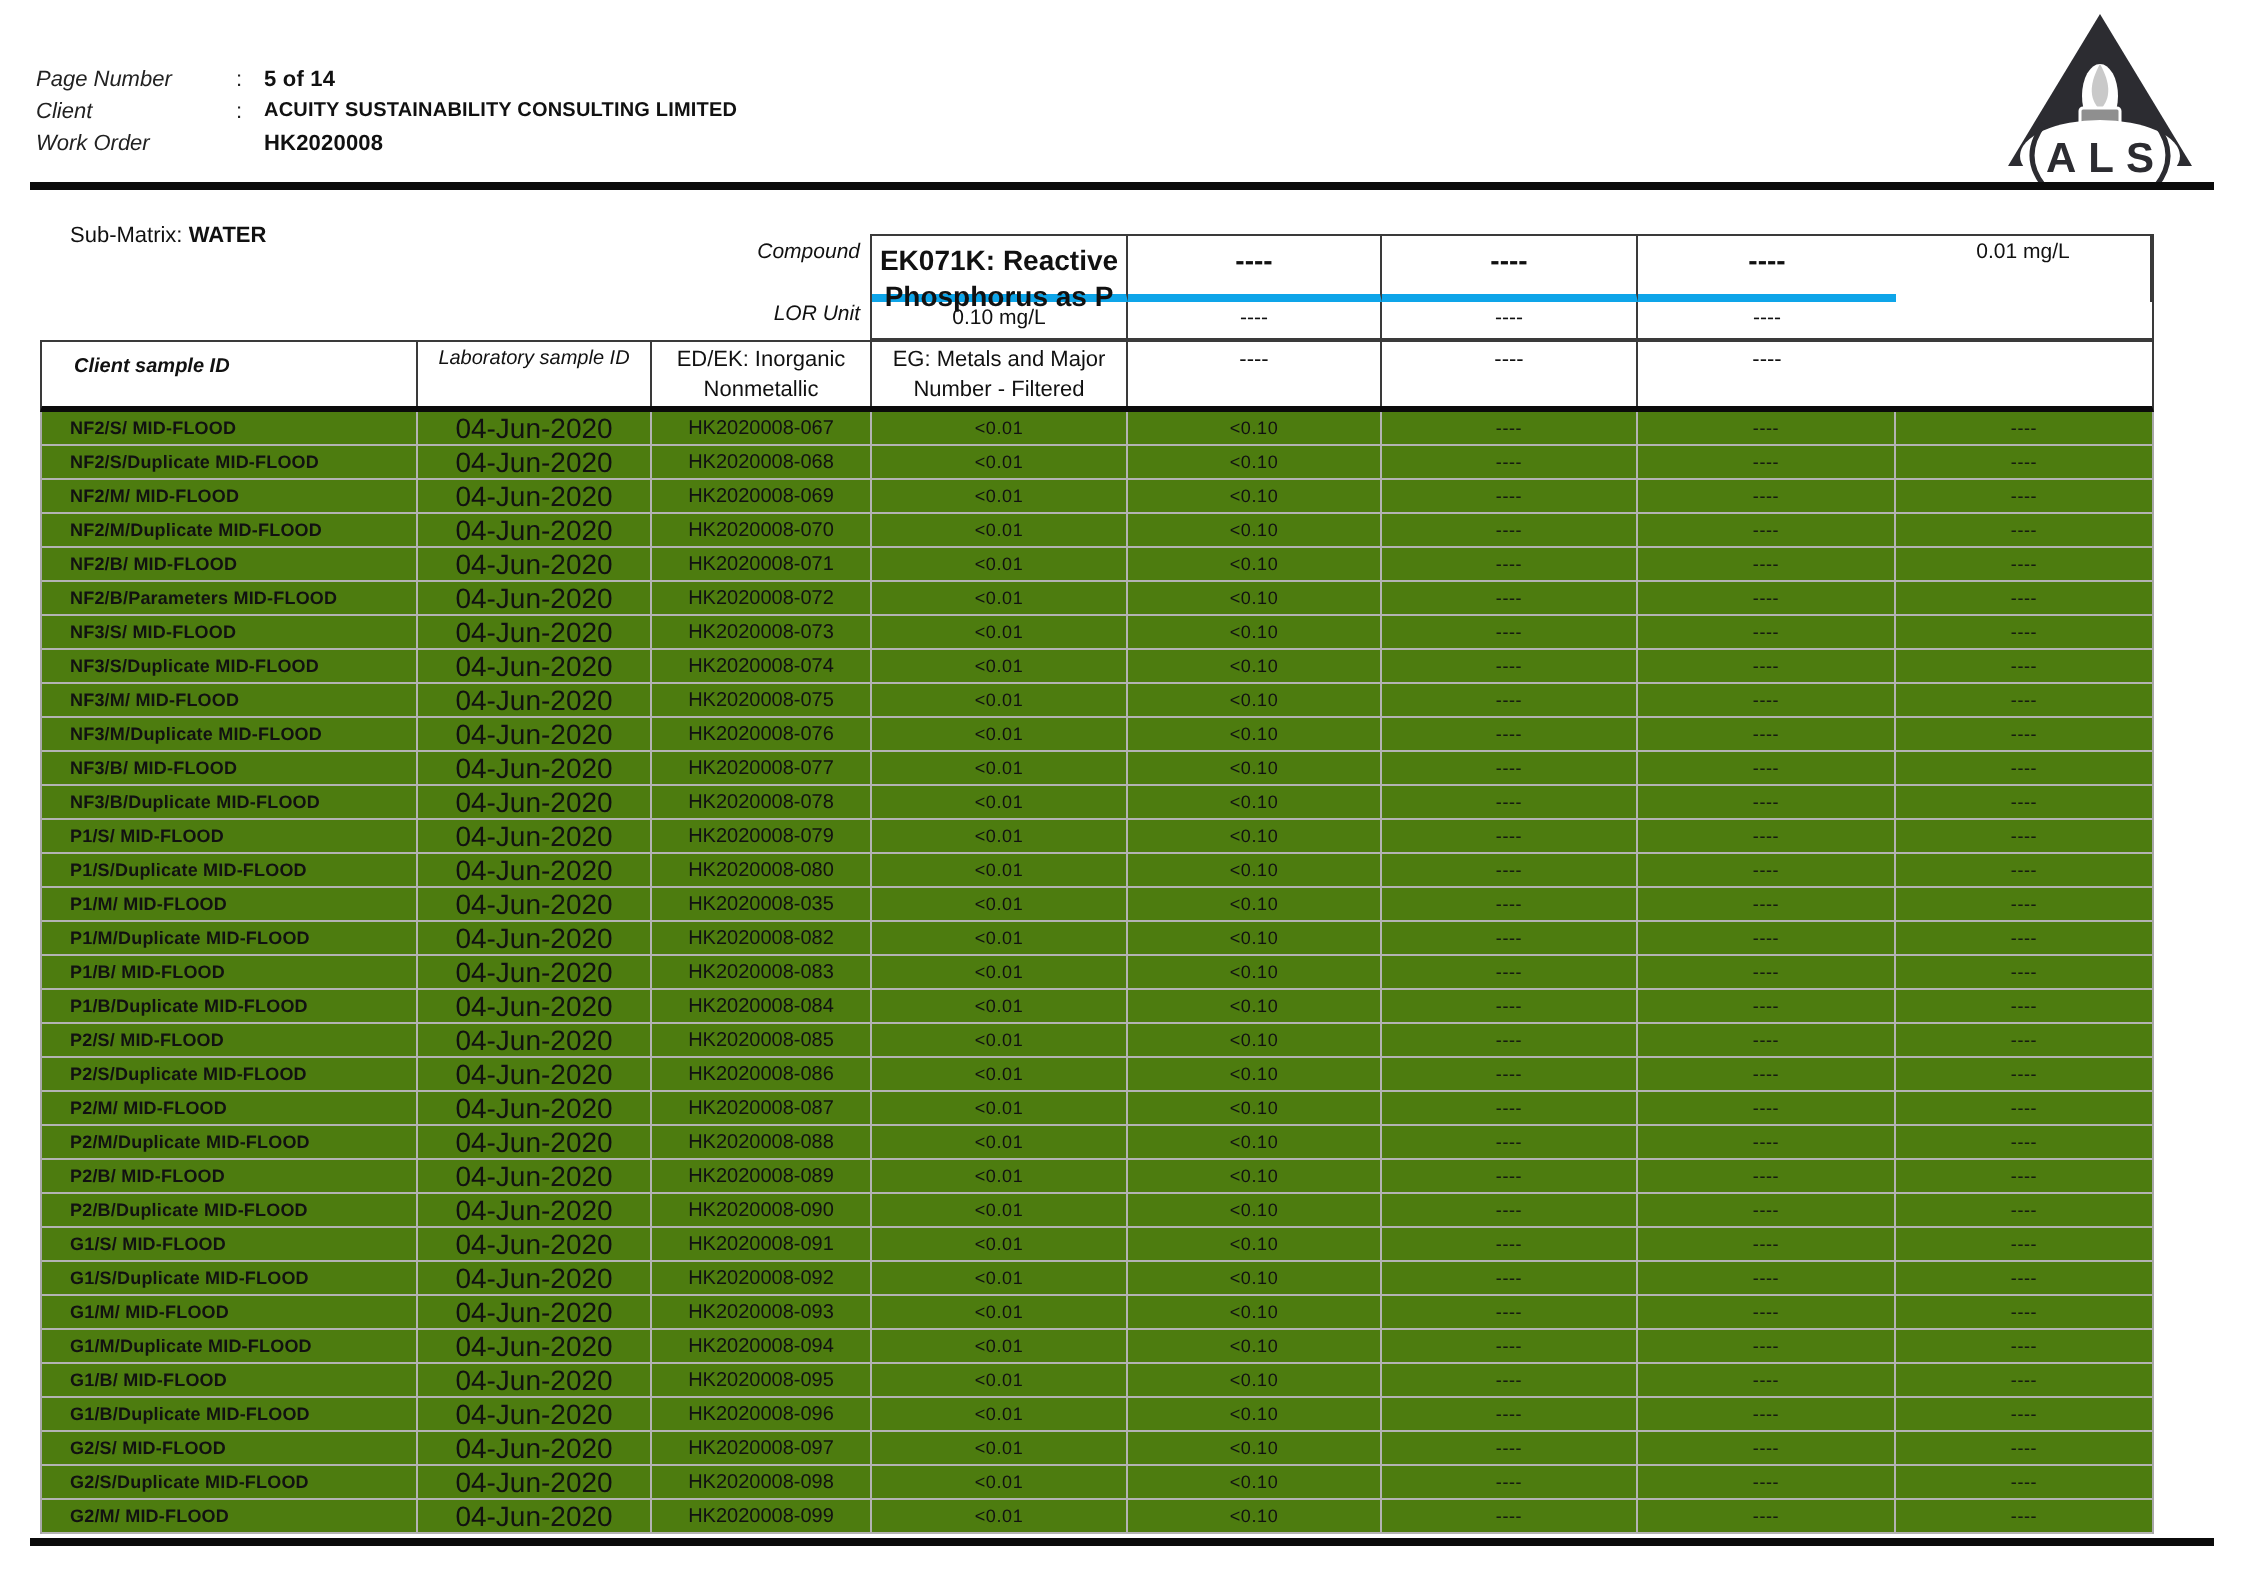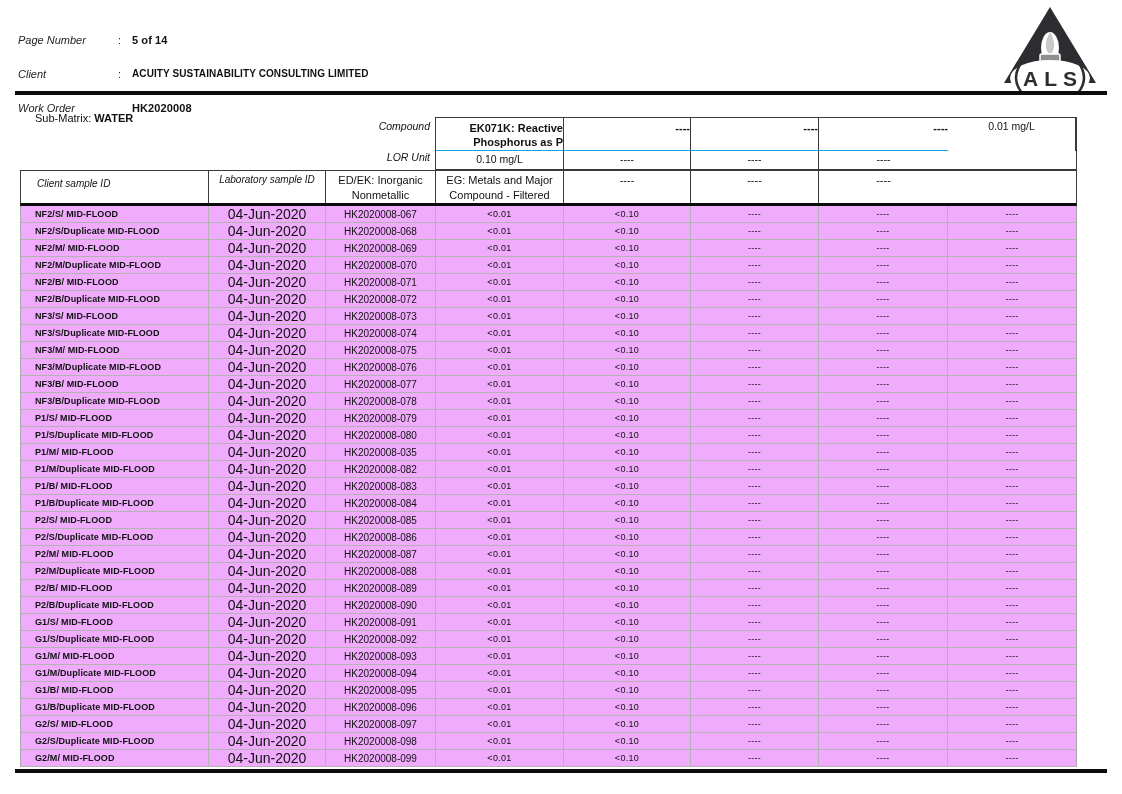--- a/index.html
+++ b/index.html
@@ -2,59 +2,59 @@
 <html><head>
 <meta charset="utf-8">
 <style>
   html,body{margin:0;padding:0;}
   body{
     width:1122px;height:794px;position:relative;background:#fff;
     font-family:"Liberation Sans",sans-serif;color:#111;overflow:hidden;
   }
   
   .meta{position:absolute;left:18px;top:33px;display:grid;
-        grid-template-columns:100px 14px auto;row-gap:20px;font-size:11px;line-height:14px;}
+        grid-template-columns:100px 14px auto;row-gap:2px;font-size:11px;line-height:14px;}
   .meta-label{font-style:italic;color:#222;}
   .meta-sep{color:#222;}
   .meta-value{font-weight:bold;letter-spacing:.1px;}
   .logo{position:absolute;left:998px;top:4px;width:104px;height:92px;}
   .rule{position:absolute;left:15px;width:1092px;height:4px;background:#0b0b0b;}
   .top-rule{top:91px;}
   .bottom-rule{top:769px;}
   
   .sub-matrix{position:absolute;left:35px;top:112px;font-size:11px;}
   .sub-matrix b{font-weight:bold;}
   .compound-label{position:absolute;left:230px;top:120px;width:200px;text-align:right;
                   font-style:italic;font-size:10.5px;}
   .lor-label{position:absolute;left:230px;top:151px;width:200px;text-align:right;
              font-style:italic;font-size:10.5px;}
   
   .compound-box{position:absolute;left:435px;top:117px;display:grid;
      grid-template-columns:128px 127px 128px 129px 128px;
      grid-template-rows:33px 18px;border:1px solid #3a3a3a;background:#fff;}
-  .compound-cell{font-weight:bold;font-size:11px;text-align:right;line-height:1.3;
-     padding-top:3px;border-right:1px solid #3a3a3a;border-bottom:1px solid #0ea5e9;box-sizing:border-box;}
+  .compound-cell{font-weight:bold;font-size:14px;text-align:center;line-height:1.3;
+     padding-top:3px;border-right:1px solid #3a3a3a;border-bottom:4px solid #0ea5e9;box-sizing:border-box;}
   .compound-cell.last{border-right:none;}
   .lor-cell{font-size:10.5px;text-align:center;padding-top:2px;
      border-right:1px solid #3a3a3a;box-sizing:border-box;}
   .lor-cell.last{border-right:none;}
   
   .band{position:absolute;left:20px;top:170px;display:grid;
      grid-template-columns:188px 117px 110px 128px 127px 128px 129px 128px;
      grid-template-rows:32px;border:1px solid #3a3a3a;border-bottom:3px solid #0b0b0b;background:#fff;}
   .band-cell{font-size:10px;text-align:center;line-height:1.4;padding-top:2px;
      border-right:1px solid #3a3a3a;box-sizing:border-box;}
   .band-cell.last{border-right:none;}
   .band-cell.id-col{font-style:italic;}
-  .band-cell.first{text-align:left;padding-left:16px;padding-top:6px;}
+  .band-cell.first{text-align:left;padding-left:16px;padding-top:6px;font-weight:bold;}
   .band-cell.method{font-size:11px;}
   
   .body-grid{position:absolute;left:20px;top:206px;display:grid;
      grid-template-columns:188px 117px 110px 128px 127px 128px 129px 128px;
-     grid-auto-rows:17px;border-left:1px solid #a8a8a8;border-right:1px solid #a8a8a8;background:#f0abfc;}
+     grid-auto-rows:17px;border-left:1px solid #a8a8a8;border-right:1px solid #a8a8a8;background:#4d7c0f;}
   .body-cell{display:flex;align-items:center;justify-content:center;box-sizing:border-box;
      border-right:1px solid #b3b3b3;border-bottom:1px solid #b3b3b3;white-space:nowrap;overflow:hidden;}
   .body-cell.col-8{border-right:none;}
   .c-id{justify-content:flex-start;padding-left:14px;font-weight:bold;font-size:9px;letter-spacing:.1px;}
   .c-date{font-size:14px;}
   .c-lab{font-size:10px;}
   .c-val{font-size:9px;letter-spacing:.3px;}
 </style>
 </head>
 <body>
@@ -104,21 +104,21 @@
     <div class="lor-cell">0.10 mg/L</div>
     <div class="lor-cell">----</div>
     <div class="lor-cell">----</div>
     <div class="lor-cell last">----</div>
   </div>
 
 <div class="band" id="band">
     <div class="band-cell id-col first">Client sample ID</div>
     <div class="band-cell id-col">Laboratory sample ID</div>
     <div class="band-cell method">ED/EK: Inorganic Nonmetallic Parameters</div>
-    <div class="band-cell method">EG: Metals and Major Compound - Filtered</div>
+    <div class="band-cell method">EG: Metals and Major Number - Filtered</div>
     <div class="band-cell method">----</div>
     <div class="band-cell method">----</div>
     <div class="band-cell method last">----</div>
   </div>
 
 <div class="body-grid" id="body-grid">
     <div class="body-cell c-id col-1">NF2/S/ MID-FLOOD</div>
     <div class="body-cell c-date col-2">04-Jun-2020</div>
     <div class="body-cell c-lab col-3">HK2020008-067</div>
     <div class="body-cell c-val col-4">&lt;0.01</div>
@@ -151,21 +151,21 @@
     <div class="body-cell c-val col-7">----</div>
     <div class="body-cell c-val col-8">----</div>
     <div class="body-cell c-id col-1">NF2/B/ MID-FLOOD</div>
     <div class="body-cell c-date col-2">04-Jun-2020</div>
     <div class="body-cell c-lab col-3">HK2020008-071</div>
     <div class="body-cell c-val col-4">&lt;0.01</div>
     <div class="body-cell c-val col-5">&lt;0.10</div>
     <div class="body-cell c-val col-6">----</div>
     <div class="body-cell c-val col-7">----</div>
     <div class="body-cell c-val col-8">----</div>
-    <div class="body-cell c-id col-1">NF2/B/Duplicate MID-FLOOD</div>
+    <div class="body-cell c-id col-1">NF2/B/Parameters MID-FLOOD</div>
     <div class="body-cell c-date col-2">04-Jun-2020</div>
     <div class="body-cell c-lab col-3">HK2020008-072</div>
     <div class="body-cell c-val col-4">&lt;0.01</div>
     <div class="body-cell c-val col-5">&lt;0.10</div>
     <div class="body-cell c-val col-6">----</div>
     <div class="body-cell c-val col-7">----</div>
     <div class="body-cell c-val col-8">----</div>
     <div class="body-cell c-id col-1">NF3/S/ MID-FLOOD</div>
     <div class="body-cell c-date col-2">04-Jun-2020</div>
     <div class="body-cell c-lab col-3">HK2020008-073</div>

